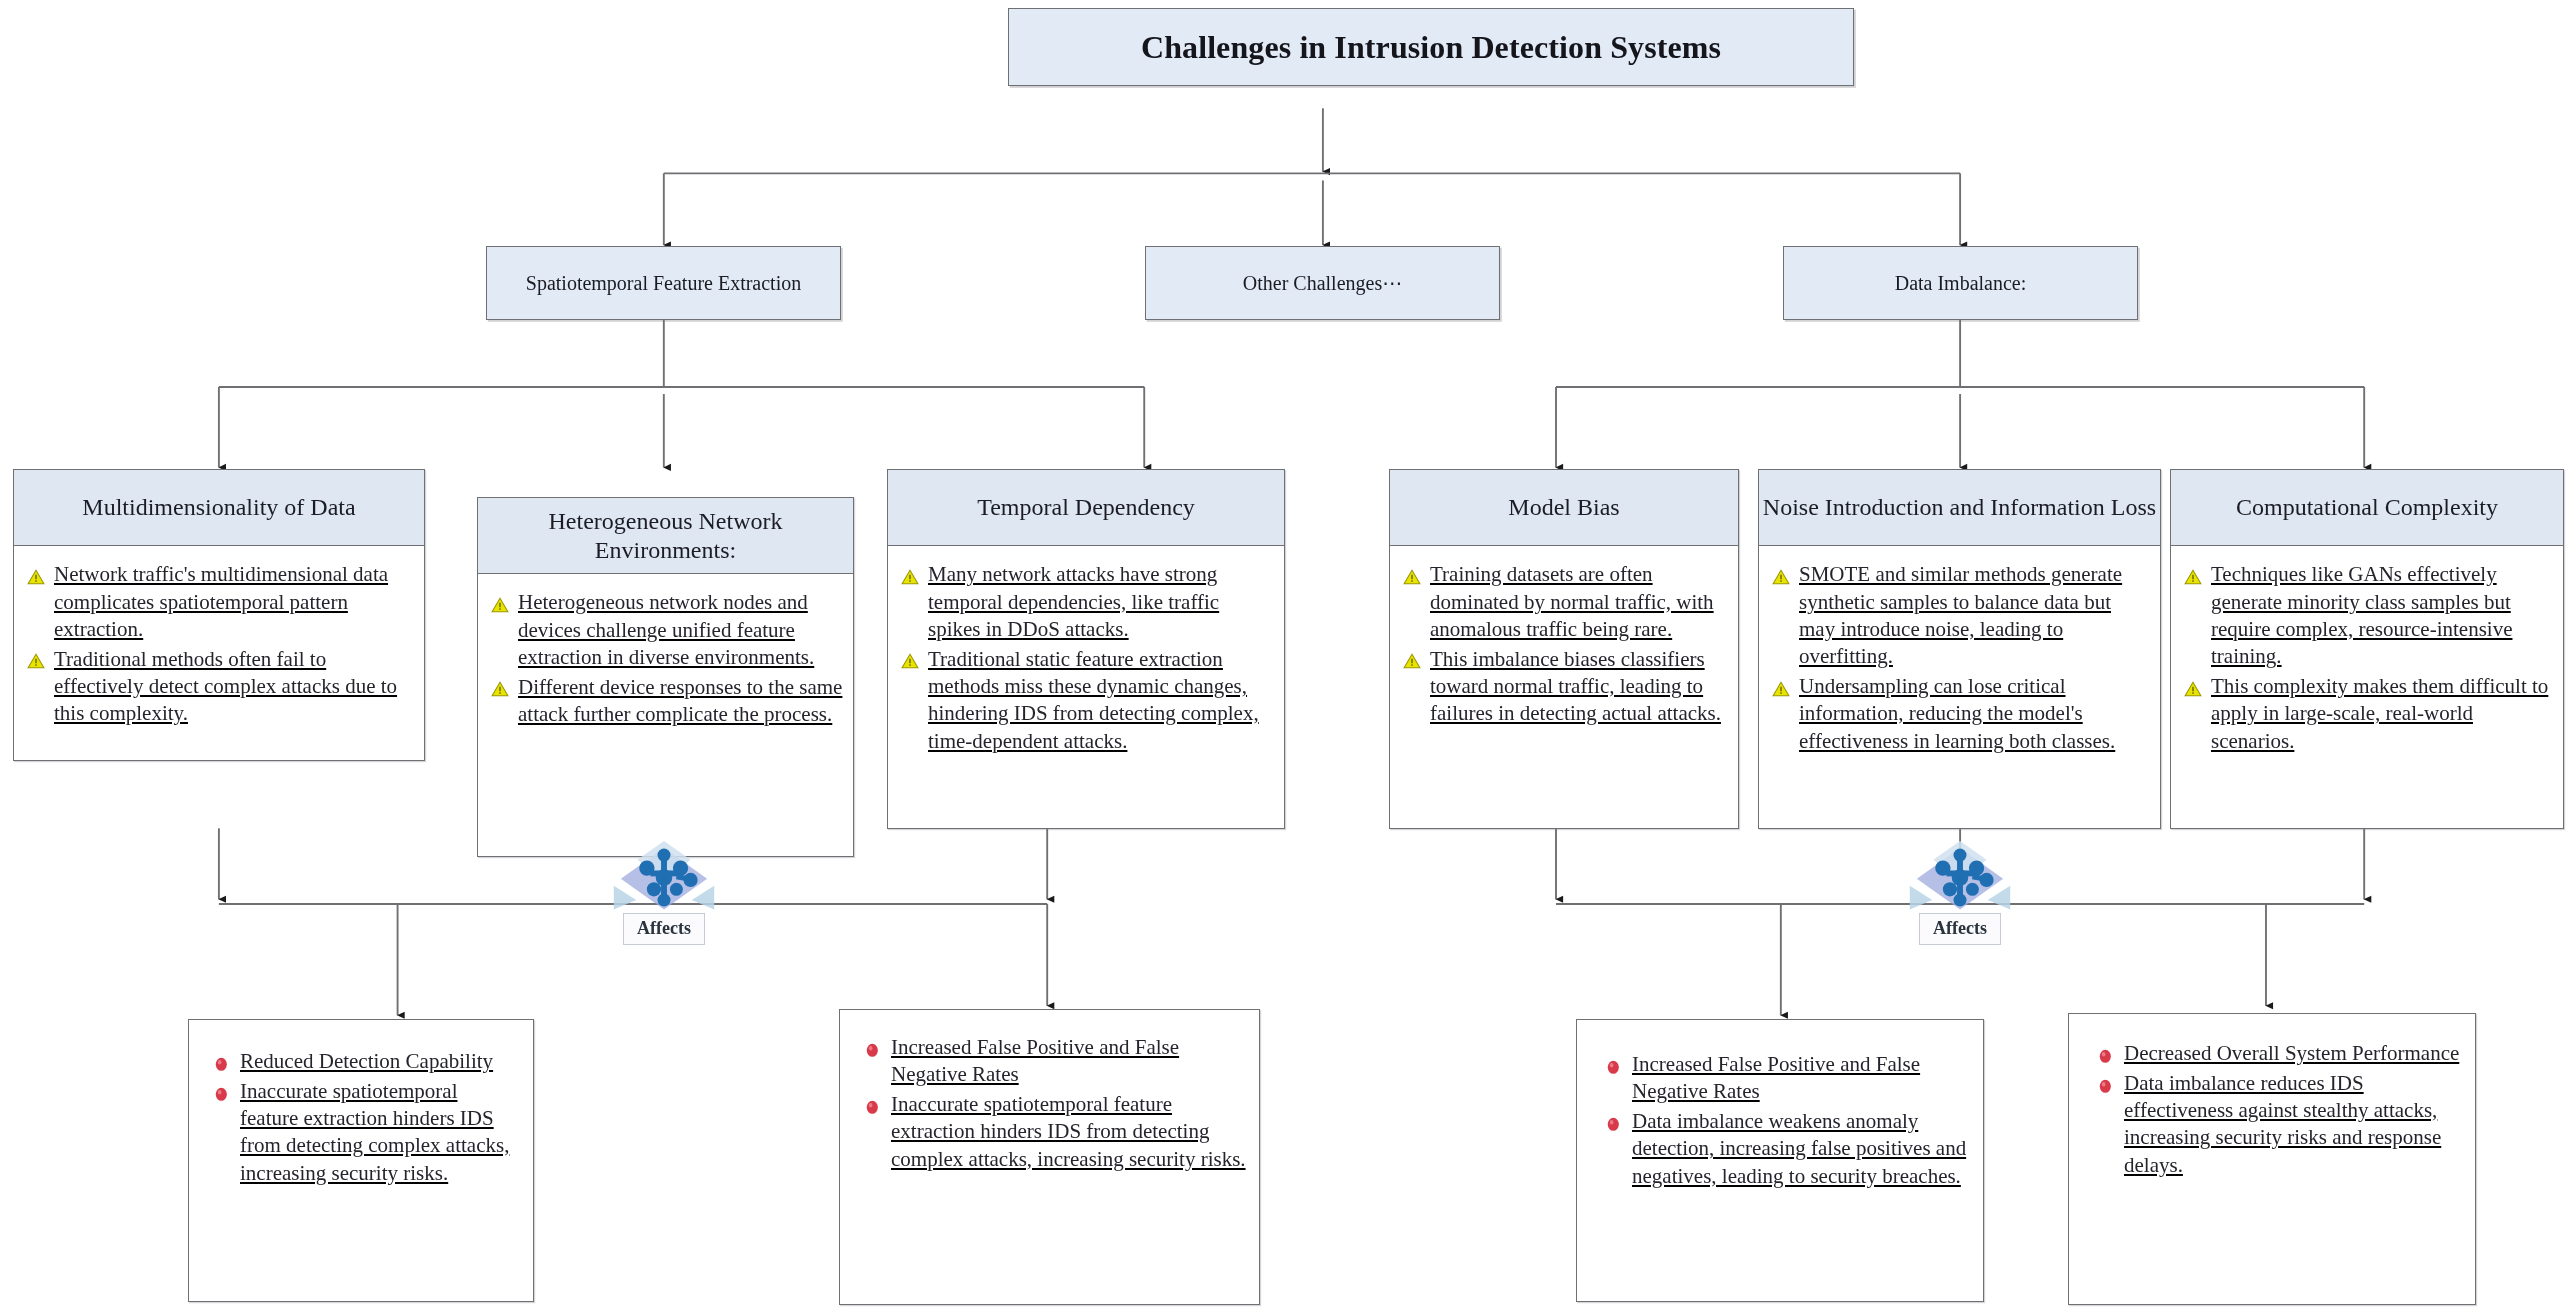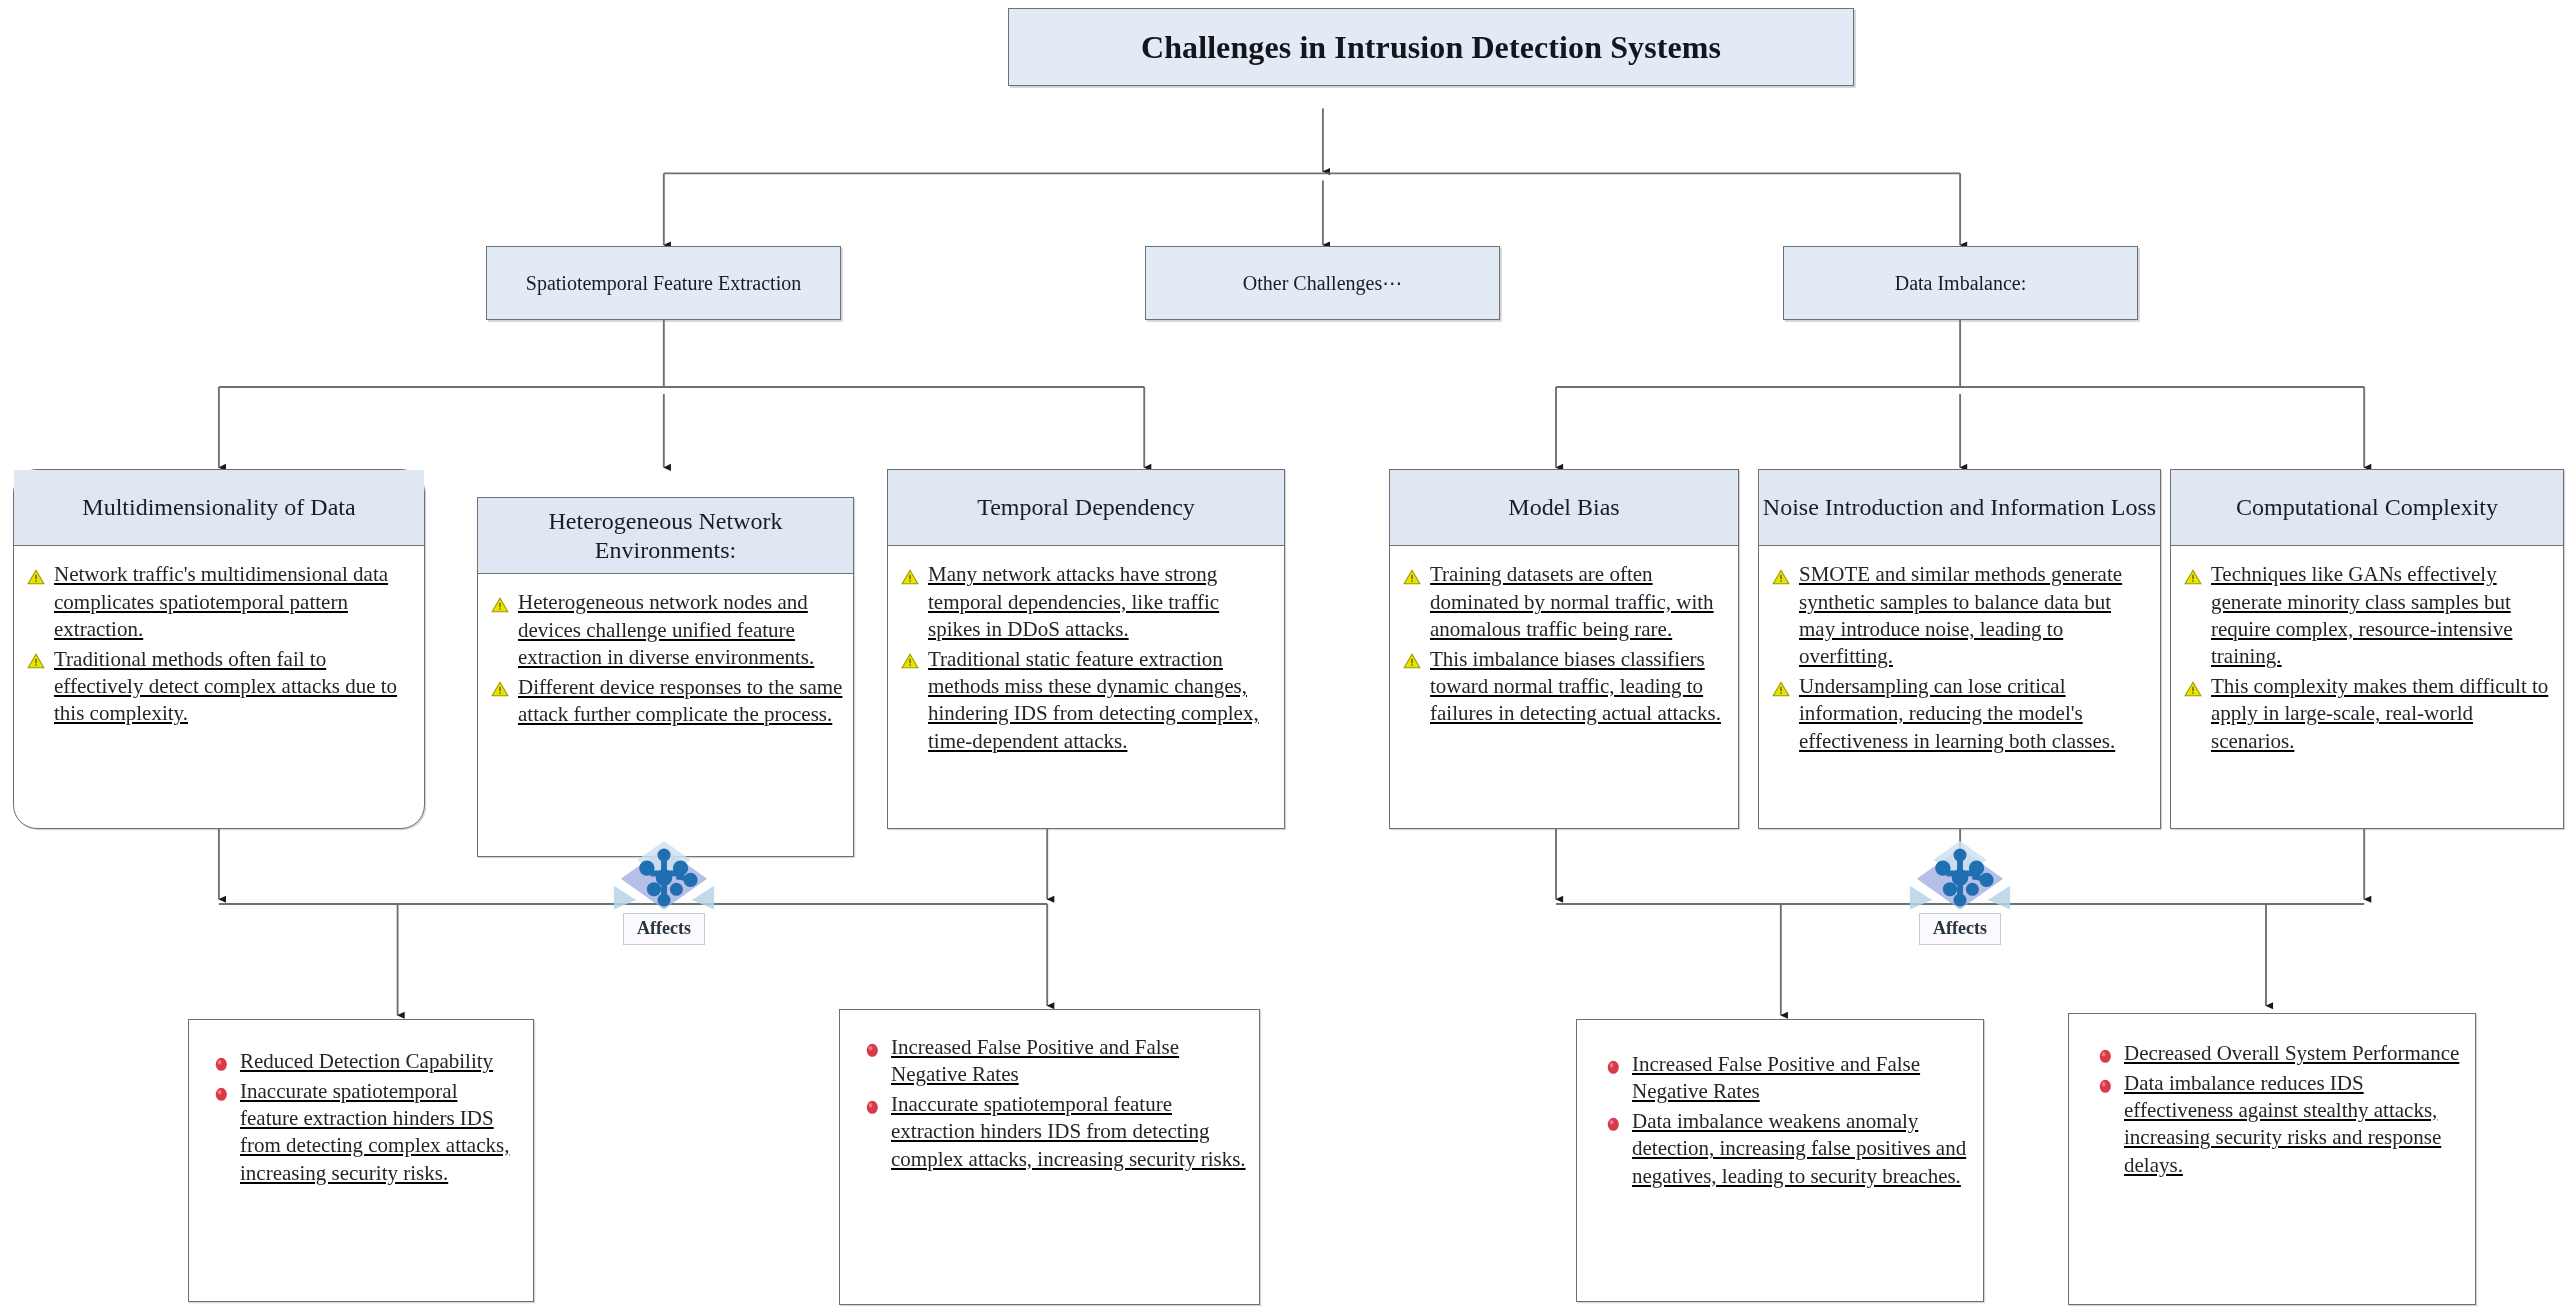--- a/index.html
+++ b/index.html
@@ -114,21 +114,21 @@
   </svg>
 
   <div class="title-box fs-title" style="left:988px;top:8.3px;width:846px;height:78px;margin-left:20px;">Challenges in Intrusion Detection Systems</div>
 
   <div class="lvl2 fs-lvl2" style="left:486px;top:246px;width:355px;height:74px;">Spatiotemporal Feature Extraction</div>
 
   <div class="lvl2 fs-lvl2" style="left:1145px;top:246px;width:355px;height:74px;">Other Challenges⋯</div>
 
   <div class="lvl2 fs-lvl2" style="left:1783px;top:246px;width:355px;height:74px;">Data Imbalance:</div>
 
-  <div class="node" style="left:13px;top:469px;width:412px;height:360px;border-radius:24px;">
+  <div class="node" style="left:13px;top:469px;width:412px;height:292px;">
     <div class="hdr fs-hdr" style="height:76px;">Multidimensionality of Data</div>
     <div class="body">
       <ul class="blist fs-li">
         <li>
           <span class="mk">
             <svg viewBox="0 0 24 24" width="18" height="18">
                 <path d="M12 3 L22.5 21 L1.5 21 Z" fill="#e8e400" stroke="#9a9600" stroke-width="1.4"></path>
                 <rect x="11" y="9" width="2" height="6" fill="#6b6800"></rect>
                 <rect x="11" y="16.4" width="2" height="2" fill="#6b6800"></rect>
               </svg>

